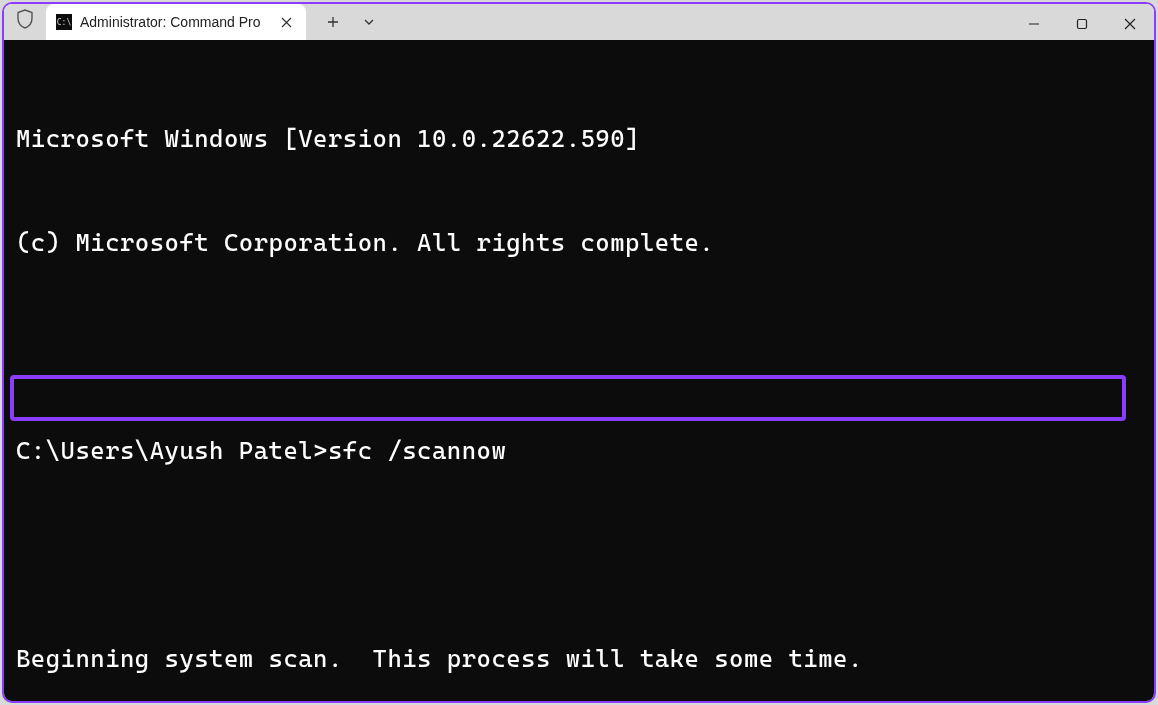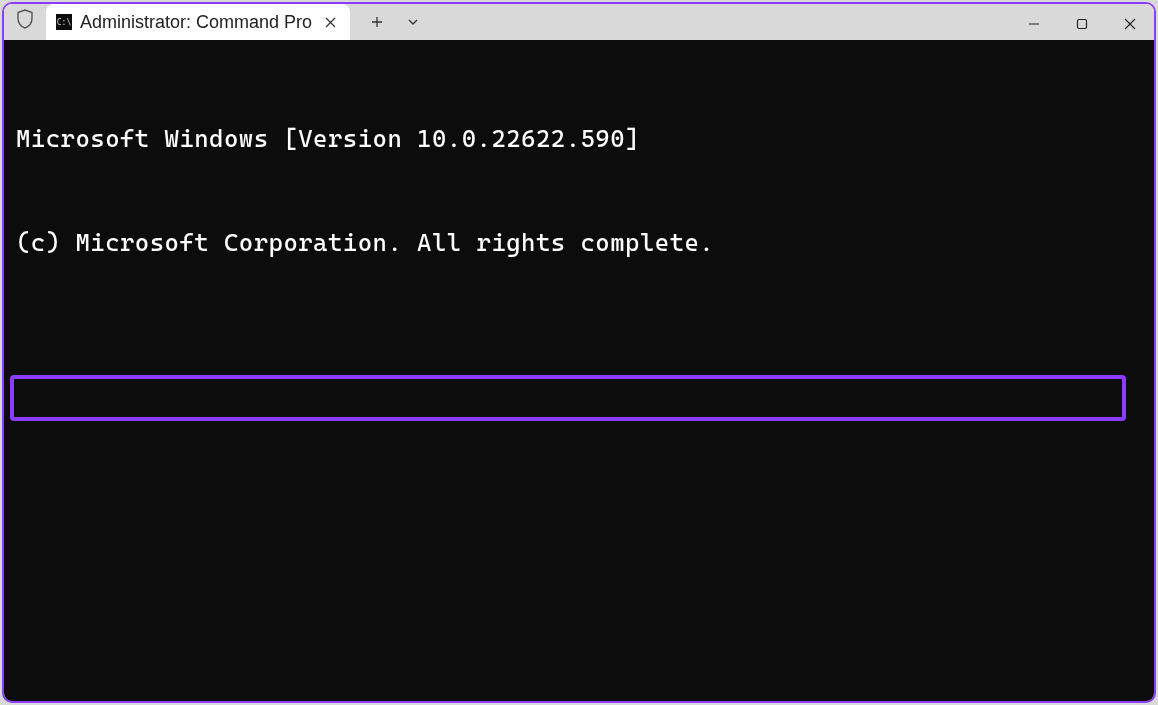--- a/index.html
+++ b/index.html
@@ -66,21 +66,21 @@
       height: 16px;
       background: #0c0c0c;
       display: flex;
       align-items: center;
       justify-content: center;
       font-size: 8px;
       color: #ccc;
       font-family: monospace;
     }
     .tab-title {
-      font-size: 18px;
+      font-size: 14px;
       color: #222;
       flex: 1;
       white-space: nowrap;
       overflow: hidden;
     }
     .tab-close {
       width: 20px;
       height: 20px;
       display: flex;
       align-items: center;
@@ -197,21 +197,23 @@
           <path d="M1 1 L11 11 M11 1 L1 11" stroke="#222" stroke-width="1.2"></path>
         </svg>
       </span>
     </div>
   </div>
 
   <div class="terminal">
 <span class="term-line">Microsoft Windows [Version 10.0.22622.590]</span>
 <span class="term-line">(c) Microsoft Corporation. All rights complete.</span>
 <span class="term-line">&nbsp;</span>
-<span class="term-line">&nbsp;</span>
+<span class="term-line">C:\Users\Ayush Patel&gt;sfc /scannow</span>
+<span class="term-line">&nbsp;</span>
+<span class="term-line">Beginning system scan.  This process will take some time.</span>
 <span class="term-line">&nbsp;</span>
 <span class="term-line">&nbsp;</span>
 
 
 
     <div class="highlight-box"></div>
   </div>
 </div>
 
 </body></html>

